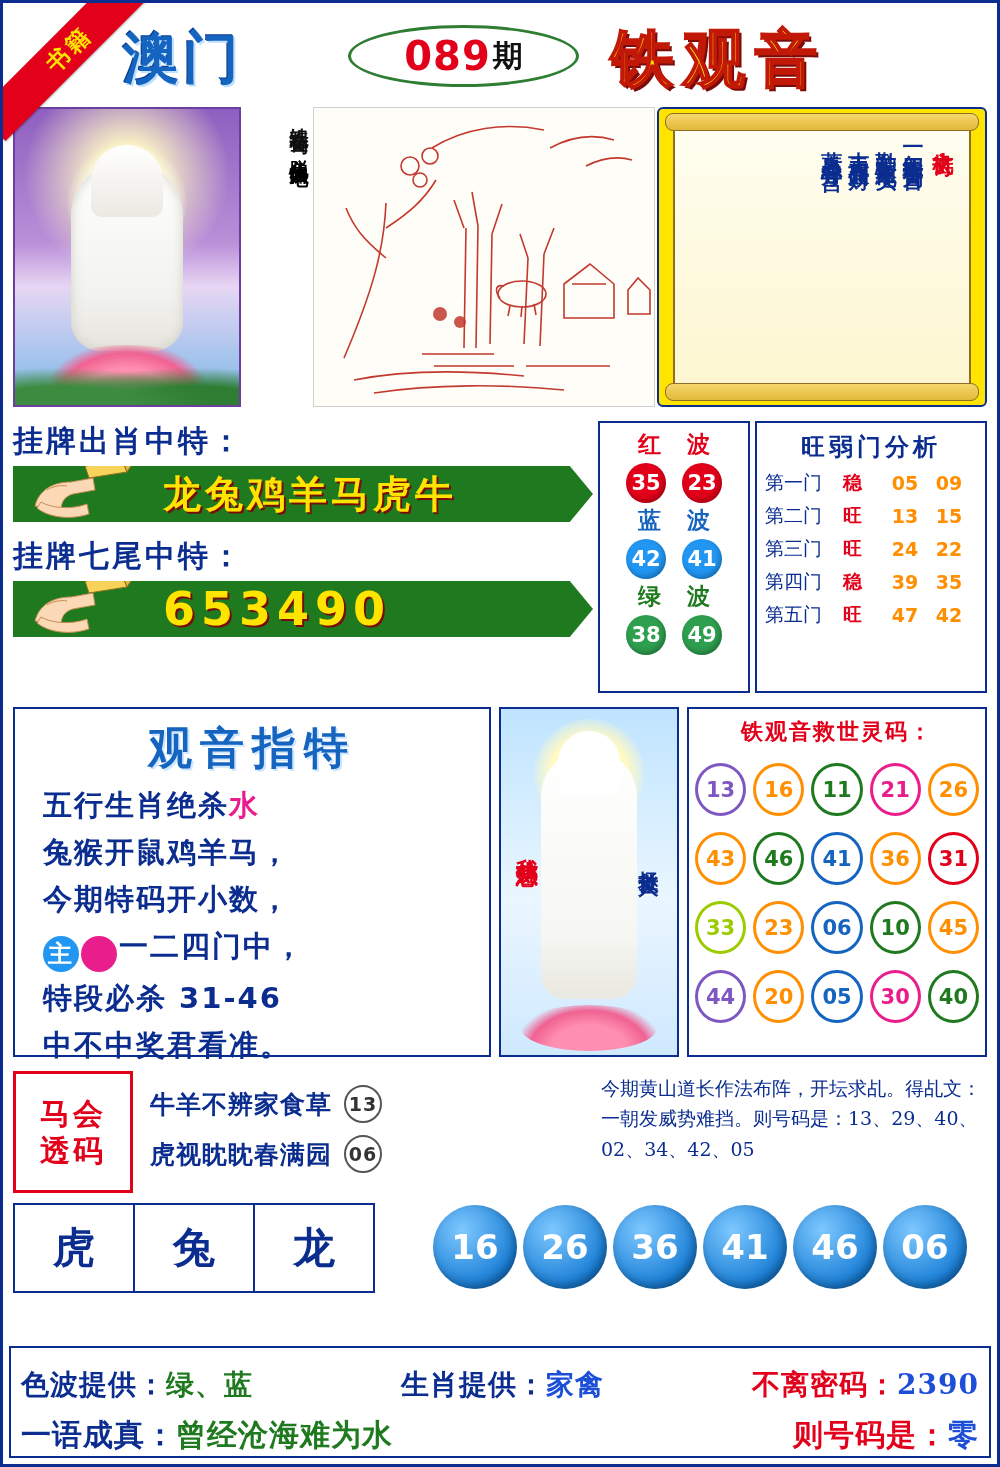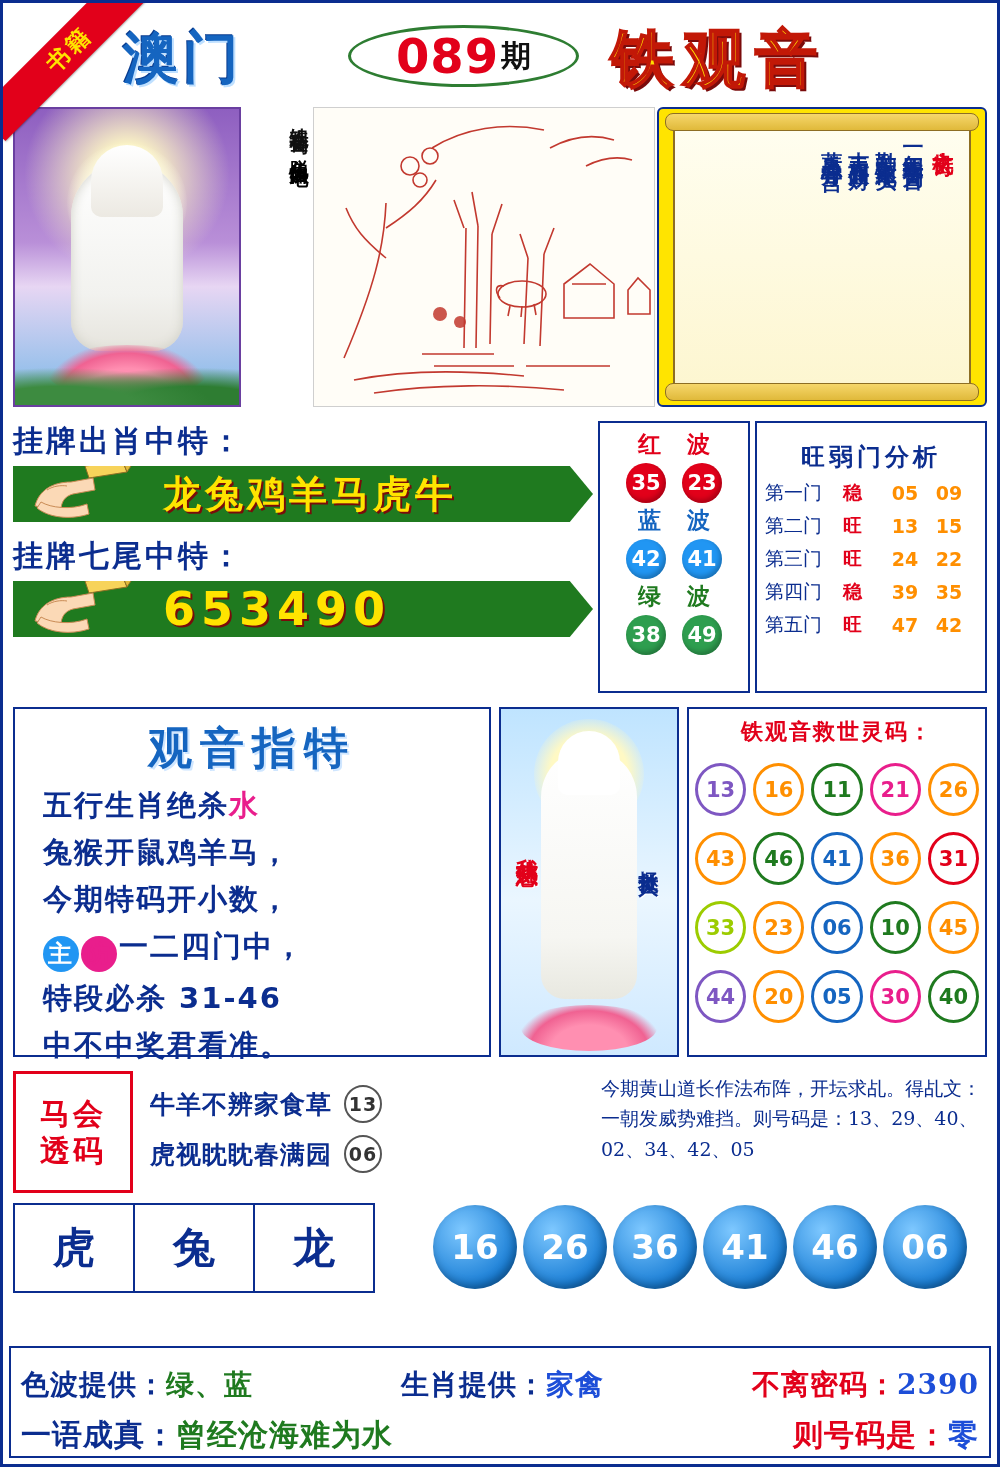--- a/index.html
+++ b/index.html
@@ -36,21 +36,21 @@
     text-shadow:2px 2px 0 #bfe0ff, -1px -1px 0 #083b8f;
     letter-spacing:4px;
   }
   .issue-oval{
     position:absolute;left:345px;top:22px;width:225px;height:56px;
     border:3px solid #2e7d32;border-radius:50%;
     background:#ffffff;
     display:flex;align-items:center;justify-content:center;
   }
   .issue-oval .num{
-    font-size:48px;font-weight:bold;color:#e2001a;
+    font-size:40px;font-weight:bold;color:#e2001a;
     font-family:"DejaVu Sans",sans-serif;letter-spacing:1px;
   }
   .issue-oval .qi{font-size:30px;font-weight:bold;color:#111;margin-left:2px;}
   .hdr-right{
     position:absolute;left:608px;top:14px;
     font-size:62px;font-weight:bold;
     font-family:"DejaVu Serif",serif;
     color:#ffdf00;
     -webkit-text-stroke:2px #c21807;
     text-shadow:3px 3px 0 #7a0b0b;
@@ -166,21 +166,21 @@
     display:flex;align-items:center;justify-content:center;
     color:#fff;font-size:21px;font-weight:bold;font-family:"DejaVu Sans",sans-serif;
     box-shadow:inset -2px -3px 5px rgba(0,0,0,.25);
   }
   .ball.red{background:#e2001a;}
   .ball.blue{background:#2196f3;}
   .ball.green{background:#2e9e4f;}
 
   .analysis{
     position:absolute;left:742px;right:0;top:0;height:272px;
-    border:2px solid #0b2d8f;box-sizing:border-box;background:#fff;padding:16px 8px;
+    border:2px solid #0b2d8f;box-sizing:border-box;background:#fff;padding:6px 8px;
   }
   .analysis h4{
     margin:2px 0 6px;text-align:center;font-size:24px;color:#0b2d8f;
     font-family:"DejaVu Serif",serif;letter-spacing:4px;
   }
   .arow{display:flex;align-items:center;font-size:19px;margin:7px 0;font-family:"DejaVu Serif",serif;}
   .arow .gate{color:#0b2d8f;width:78px;}
   .arow .st{width:40px;color:#e2001a;font-weight:bold;}
   .arow .v{color:#ff8f00;font-weight:bold;width:44px;text-align:center;font-family:"DejaVu Sans",sans-serif;}
 

